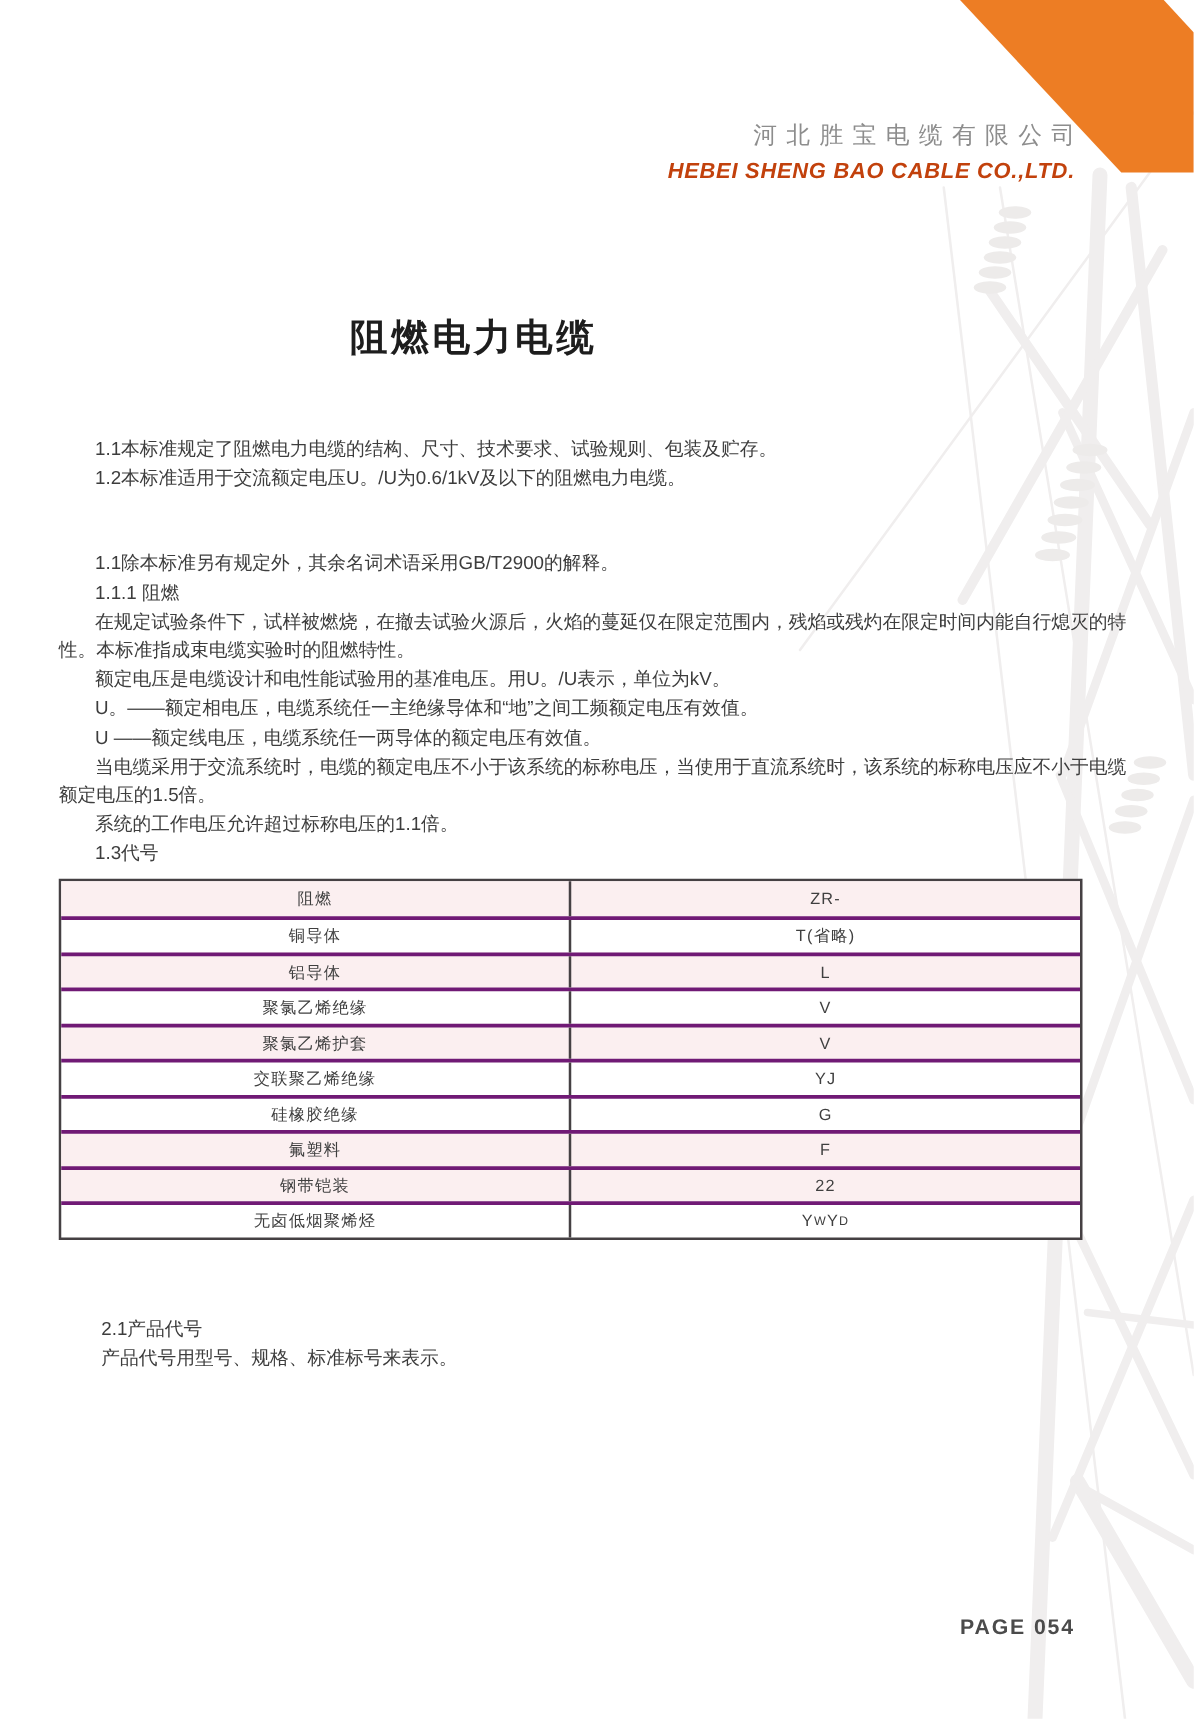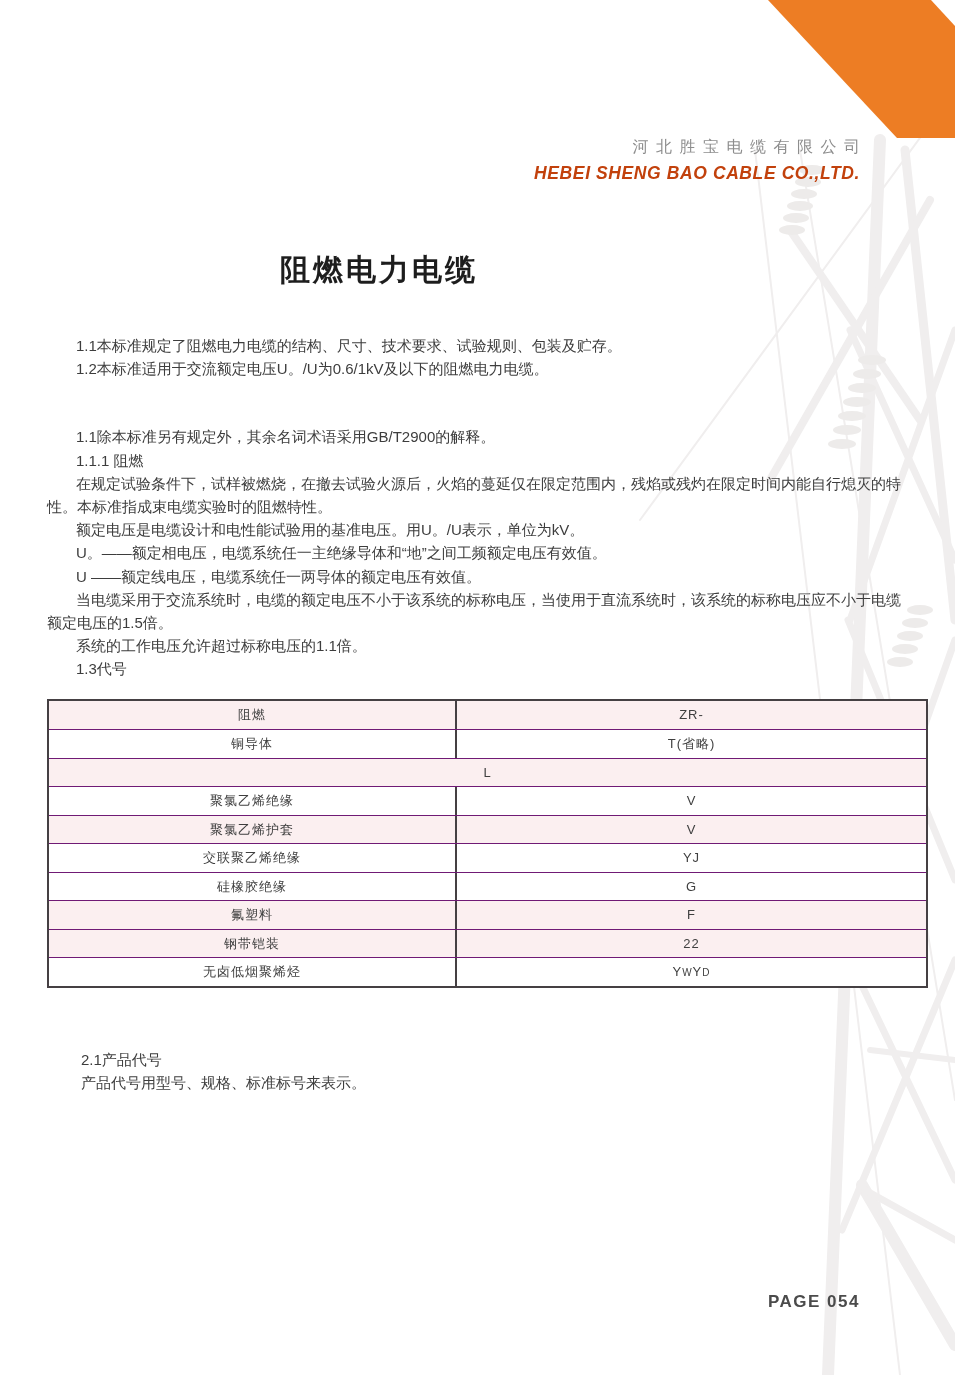--- a/index.html
+++ b/index.html
@@ -8,34 +8,34 @@
     background:#ffffff;
     font-family:"Liberation Sans","DejaVu Sans",sans-serif;
     color:#3d3d3d;
   }
   
   .watermark{position:absolute;top:0;left:0;width:955px;height:1375px;z-index:0;}
   
   .corner-banner{position:absolute;top:0;right:0;width:955px;height:200px;z-index:2;pointer-events:none;}
   
   .header{position:absolute;top:95px;right:95px;text-align:right;z-index:3;}
-  .company-cn{font-size:16px;color:#8d8d8d;letter-spacing:7.5px;margin-right:-7.5px;white-space:nowrap;margin-top:42px;}
+  .company-cn{font-size:19px;color:#8d8d8d;letter-spacing:7.5px;margin-right:-7.5px;white-space:nowrap;}
   .company-en{font-size:17.5px;font-weight:bold;color:#c2410c;letter-spacing:0.6px;margin-top:5px;white-space:nowrap;font-style:italic;}
   
   .doc-title{position:absolute;top:250px;left:0;width:758px;text-align:center;
     font-size:30px;font-weight:bold;color:#1d1d1d;letter-spacing:3px;z-index:3;}
   
-  .content{position:absolute;top:334px;left:47px;width:862px;z-index:3;
+  .content{position:absolute;top:348px;left:47px;width:862px;z-index:3;
     font-size:15px;line-height:23.2px;}
   .content p{margin:0;}
   .content p.ind{text-indent:29px;}
   .content p.gap{margin-top:45px;}
   
-  .code-table{width:881px;margin-top:18px;border:2px solid #454043;box-sizing:border-box;background:#fff;}
-  .trow{display:flex;height:28.5px;box-sizing:border-box;border-top:1px solid #701a75;}
+  .code-table{width:819px;margin-top:8px;border:2px solid #454043;box-sizing:border-box;background:#fff;}
+  .trow{display:flex;height:28.5px;box-sizing:border-box;border-top:3px solid #701a75;}
   .trow:first-child{border-top:none;}
   .trow.pink{background:#fbeff0;}
   .tcell{display:flex;align-items:center;justify-content:center;box-sizing:border-box;
     font-size:13px;color:#3f3f3f;letter-spacing:1px;}
   .tcell.c1{width:408px;border-right:2px solid #454043;}
   .tcell.c2{flex:1;}
   .tcell .small-cap{font-size:10px;align-self:center;position:relative;top:1px;}
   
   .section2{margin-top:60px;}
   .section2 p{text-indent:34px;margin:0;}
@@ -131,20 +131,21 @@
   <div class="code-table">
       <div class="trow pink">
         <div class="tcell c1">阻燃</div>
         <div class="tcell c2">ZR-</div>
       </div>
       <div class="trow">
         <div class="tcell c1">铜导体</div>
         <div class="tcell c2">T(省略)</div>
       </div>
       <div class="trow pink">
+        <div class="tcell c1">铝导体</div>
         <div class="tcell c2">L</div>
       </div>
       <div class="trow">
         <div class="tcell c1">聚氯乙烯绝缘</div>
         <div class="tcell c2">V</div>
       </div>
       <div class="trow pink">
         <div class="tcell c1">聚氯乙烯护套</div>
         <div class="tcell c2">V</div>
       </div>

